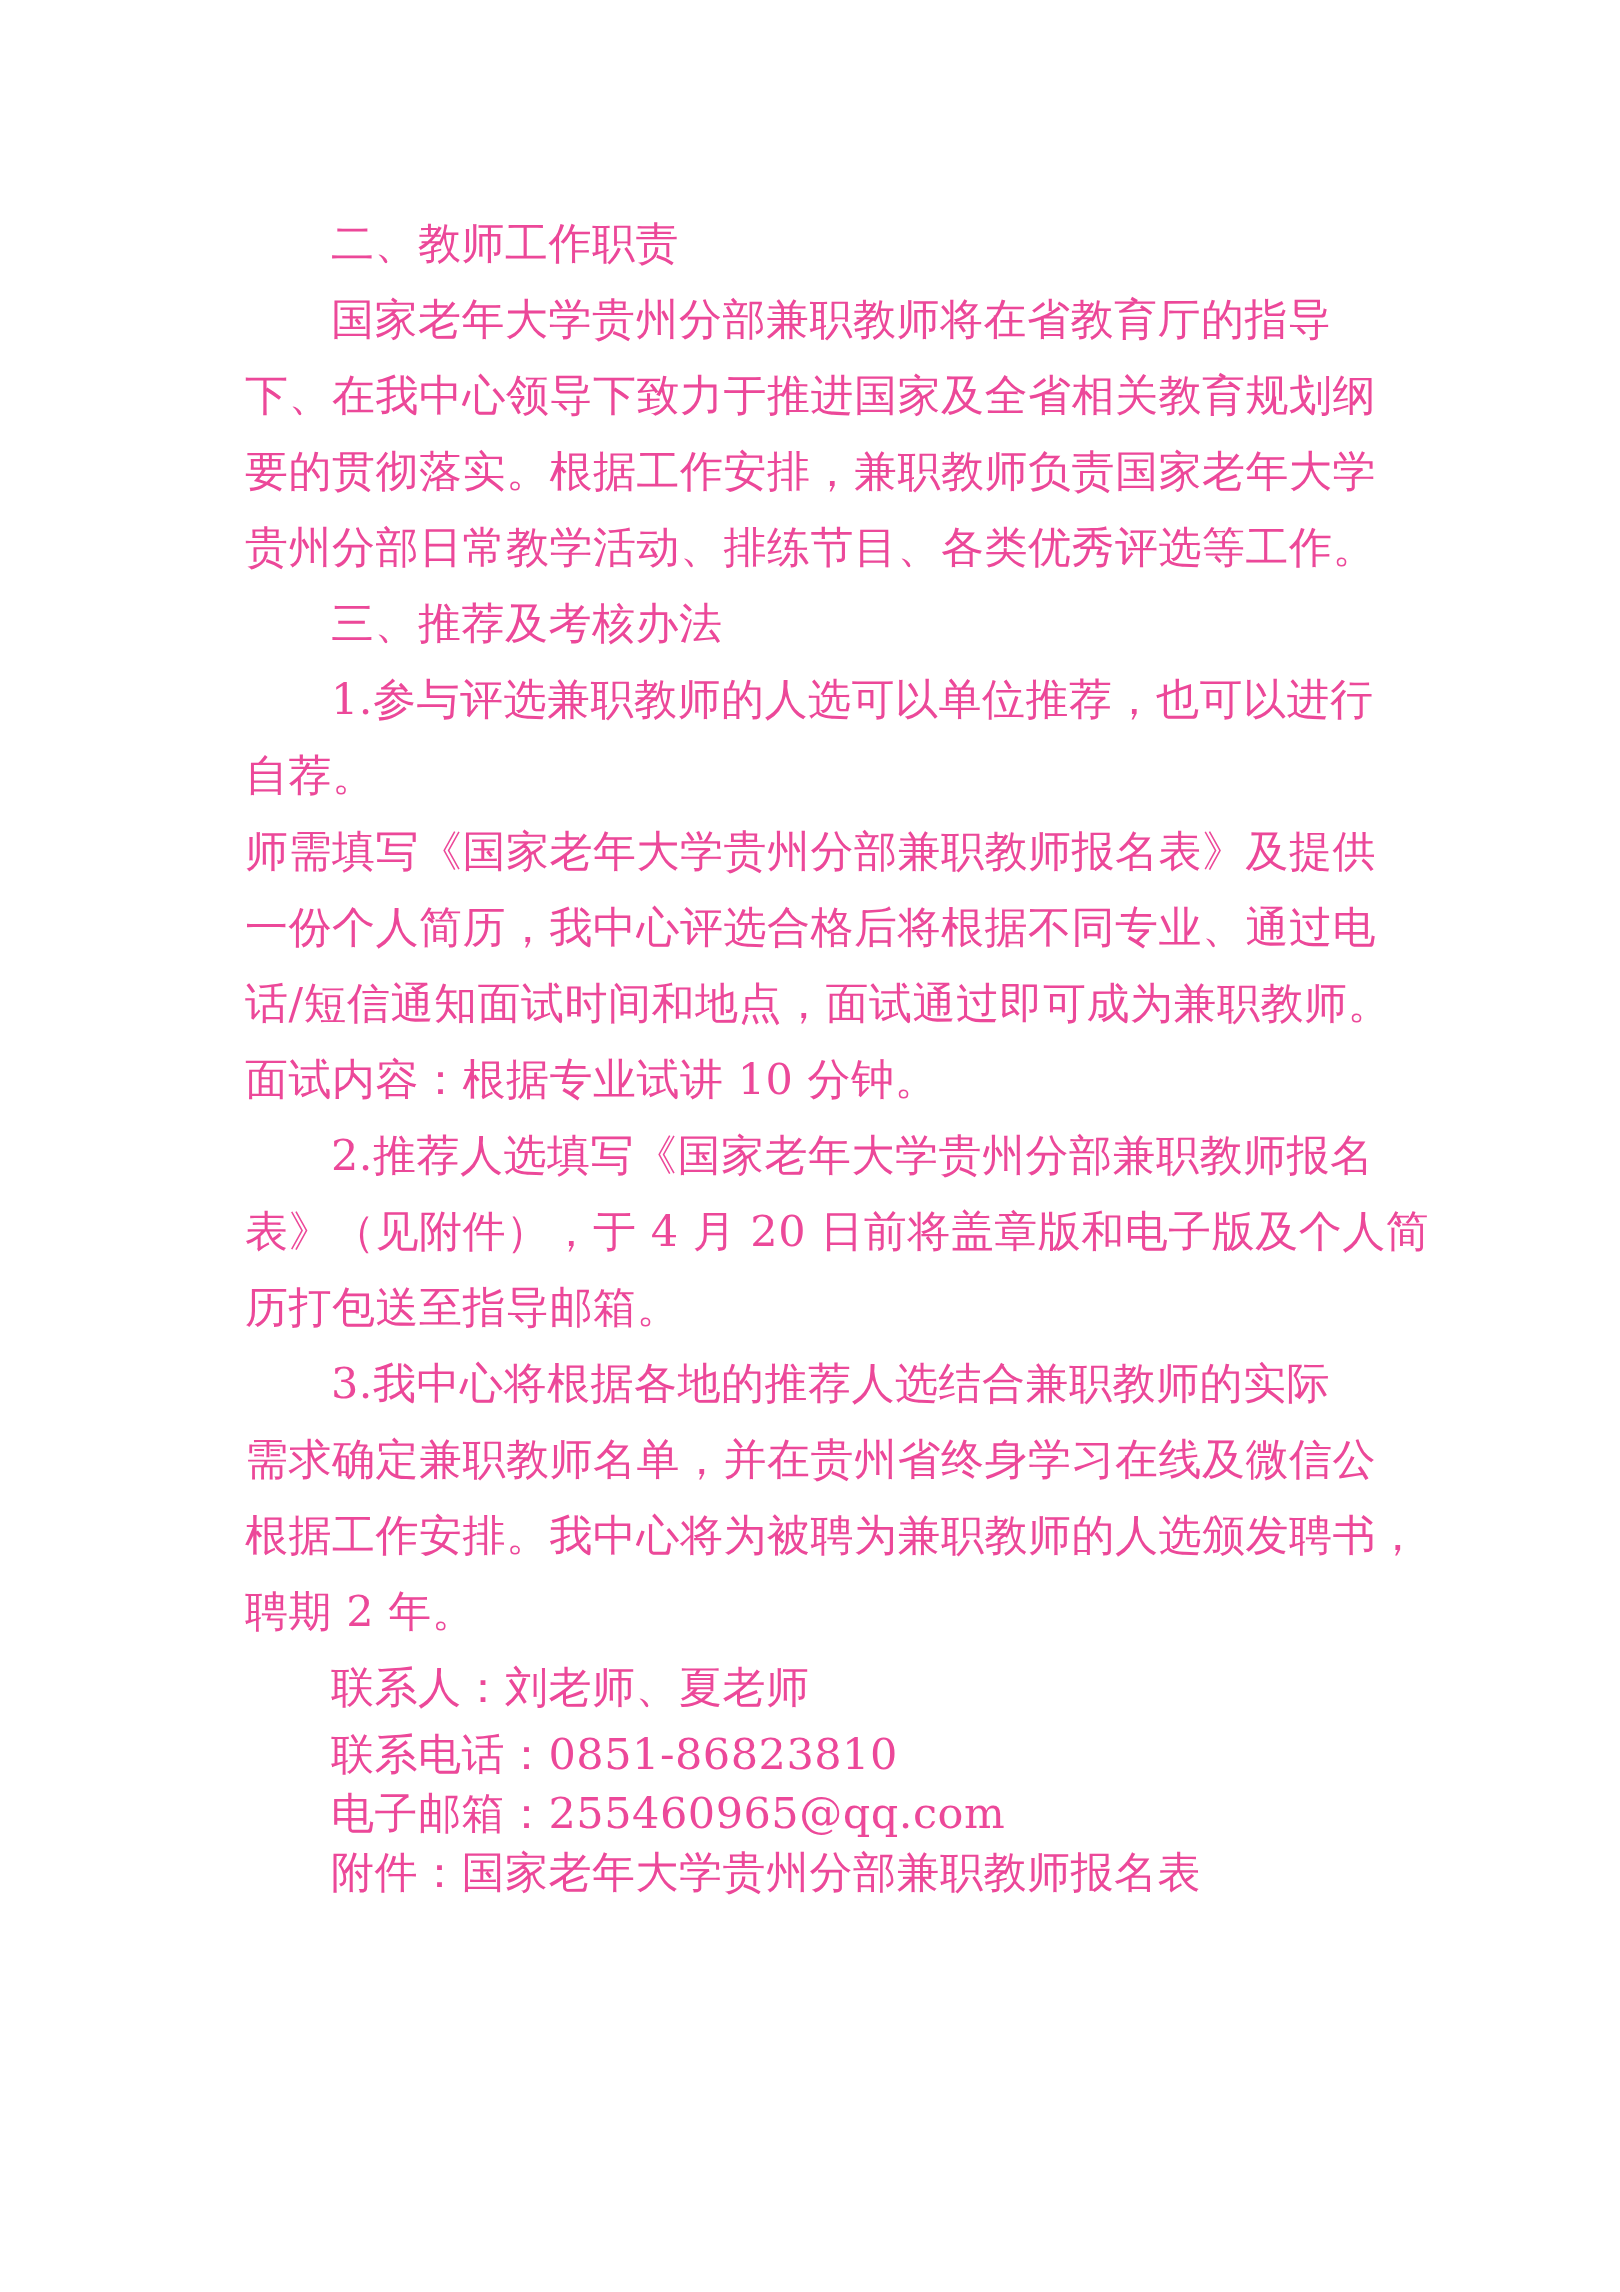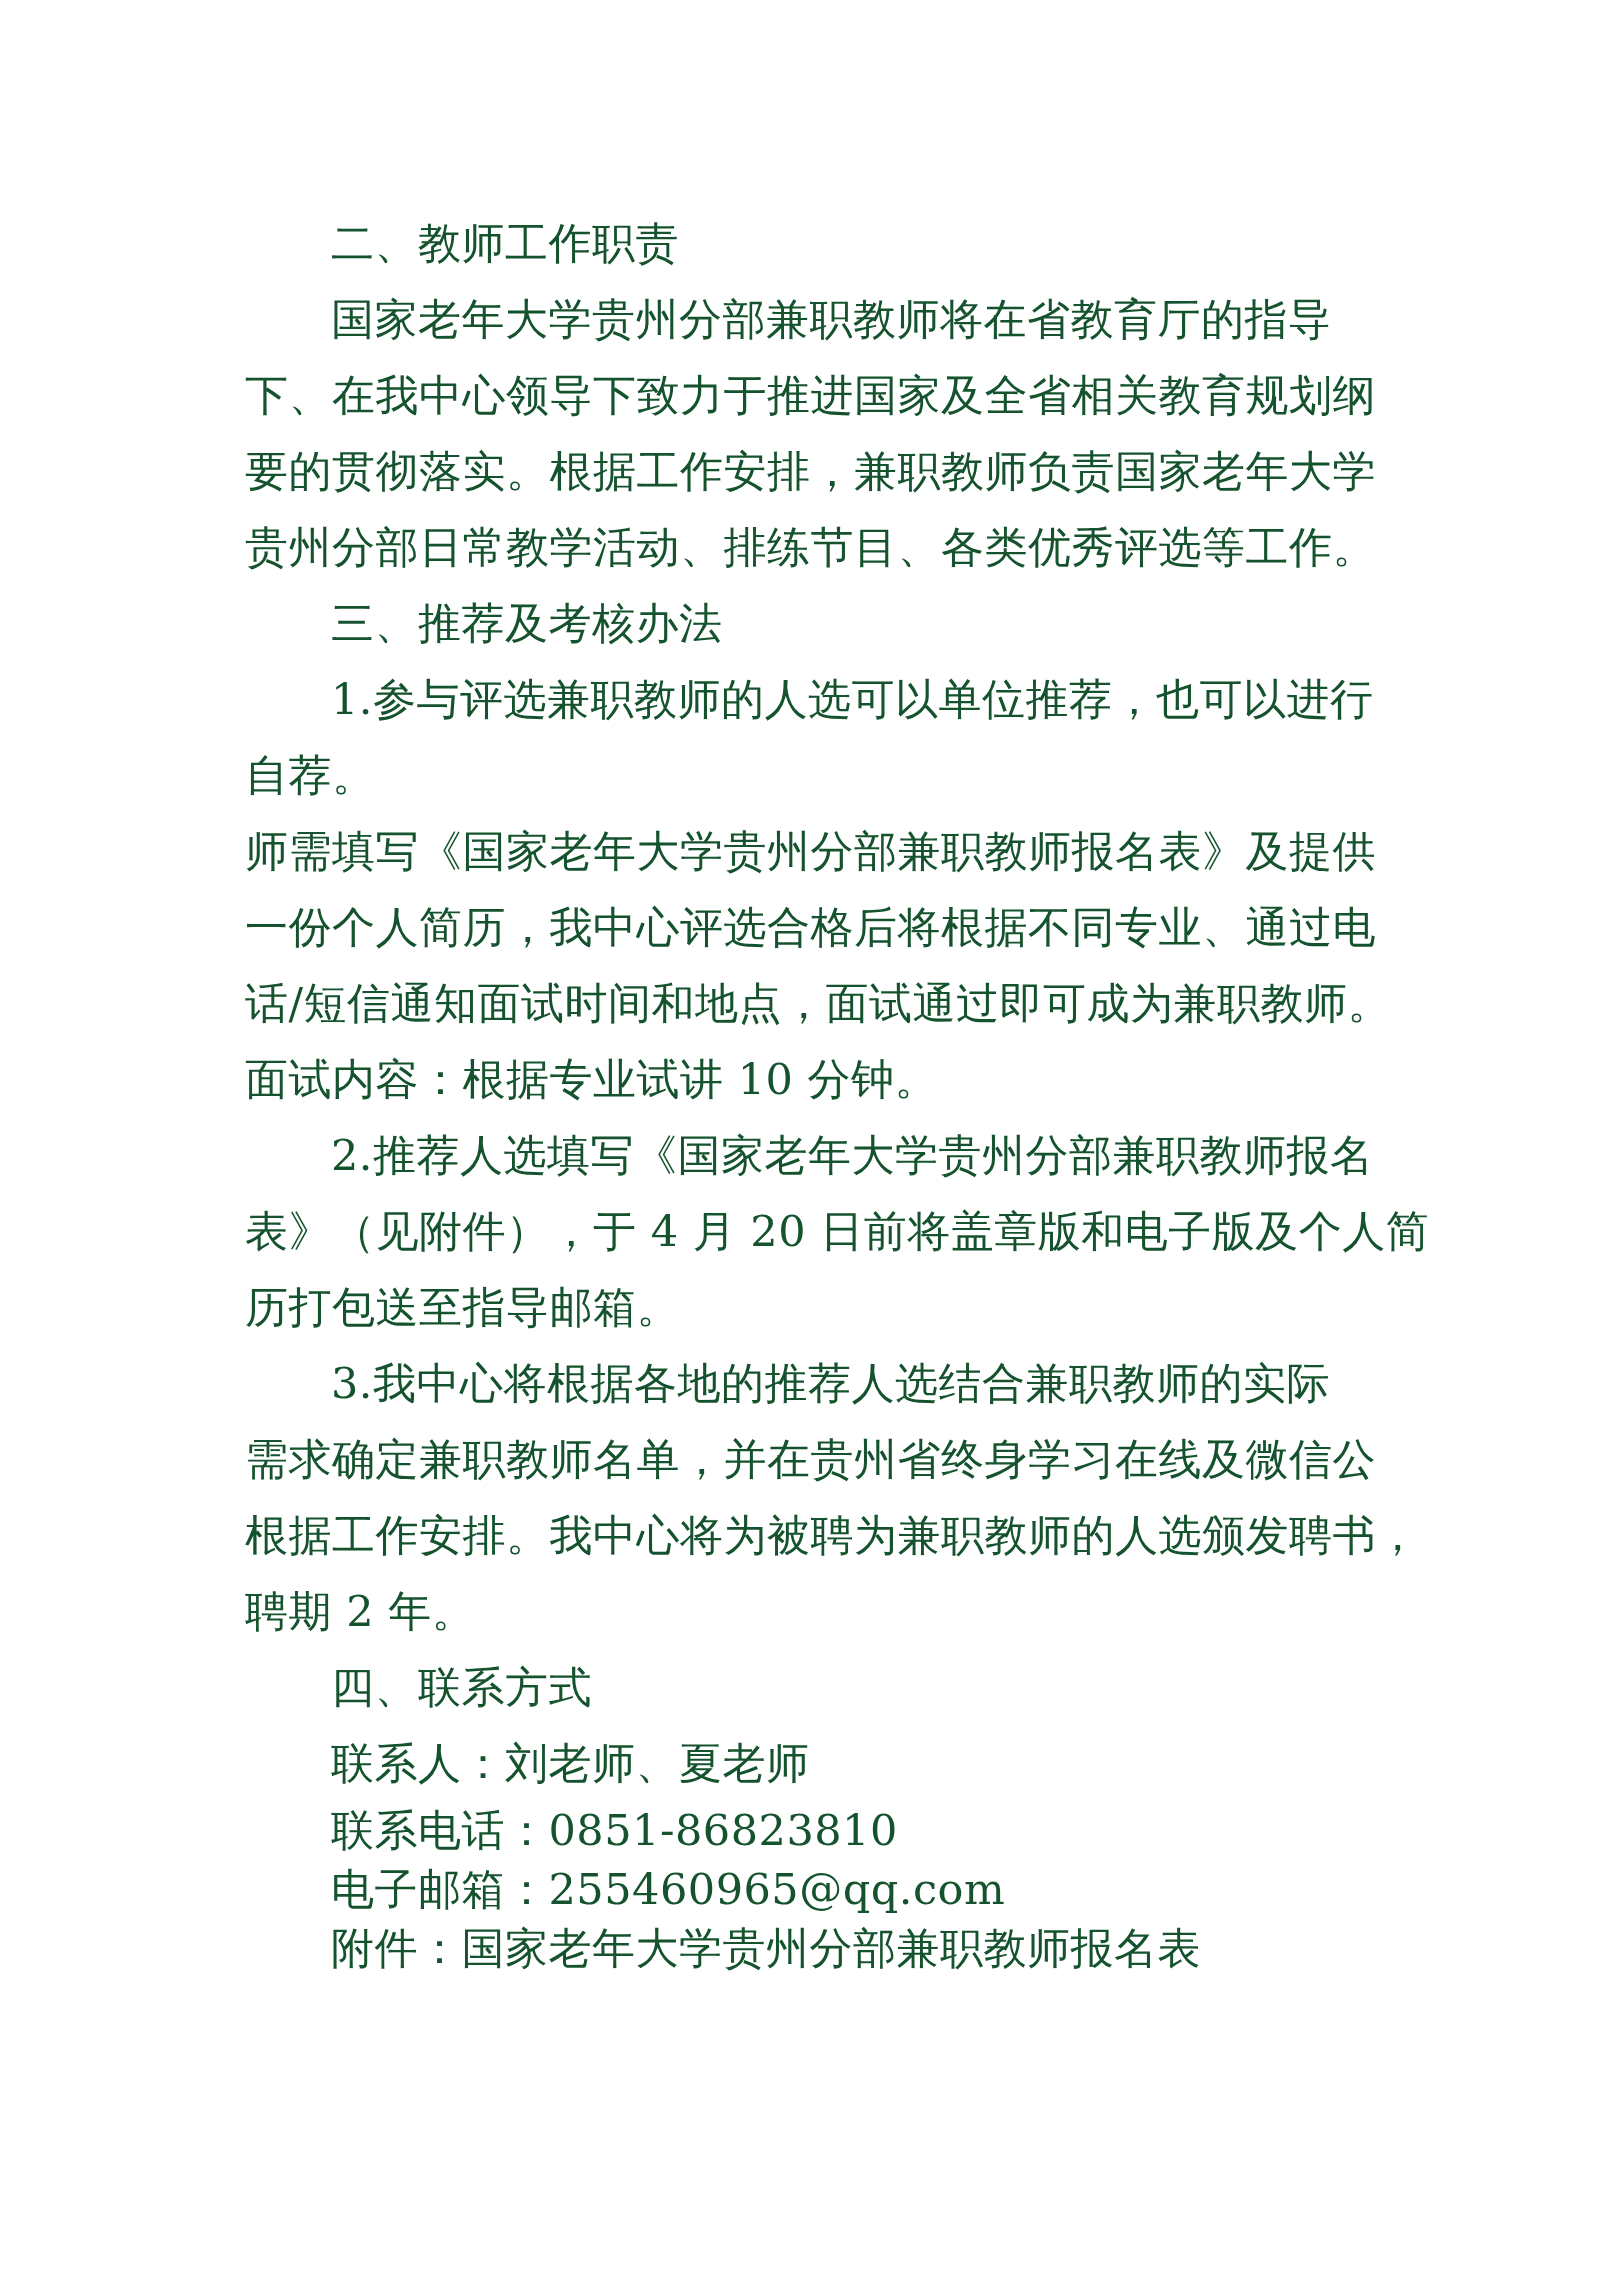--- a/index.html
+++ b/index.html
@@ -6,21 +6,21 @@
     margin: 0;
     padding: 0;
     background: #e8e8e8;
   }
   .page {
     position: relative;
     width: 1620px;
     height: 2293px;
     margin: 0 auto;
     background: #ffffff;
-    color: #14532d;
+    color: #ec4899;
     font-family: "DejaVu Serif", "Liberation Serif", serif;
     overflow: hidden;
   }
   .content {
     position: absolute;
     left: 245px;
     top: 205px;
     width: 1127px;
   }
   .line {
@@ -59,21 +59,20 @@
     <div class="line">话/短信通知面试时间和地点，面试通过即可成为兼职教师。</div>
     <div class="line">面试内容：根据专业试讲 10 分钟。</div>
     <div class="line indent">2.推荐人选填写《国家老年大学贵州分部兼职教师报名</div>
     <div class="line">表》（见附件），于 4 月 20 日前将盖章版和电子版及个人简</div>
     <div class="line">历打包送至指导邮箱。</div>
     <div class="line indent">3.我中心将根据各地的推荐人选结合兼职教师的实际</div>
     <div class="line">需求确定兼职教师名单，并在贵州省终身学习在线及微信公</div>
     <div class="line">根据工作安排。我中心将为被聘为兼职教师的人选颁发聘书，</div>
     <div class="line">聘期 2 年。</div>
 
-    <div class="line indent heading">四、联系方式</div>
     <div class="line indent">联系人：刘老师、夏老师</div>
     <div class="line indent tight">联系电话：0851-86823810</div>
     <div class="line indent tight">电子邮箱：255460965@qq.com</div>
     <div class="line indent tight">附件：国家老年大学贵州分部兼职教师报名表</div>
 
   </div>
 </div>
 
 
 </body></html>

